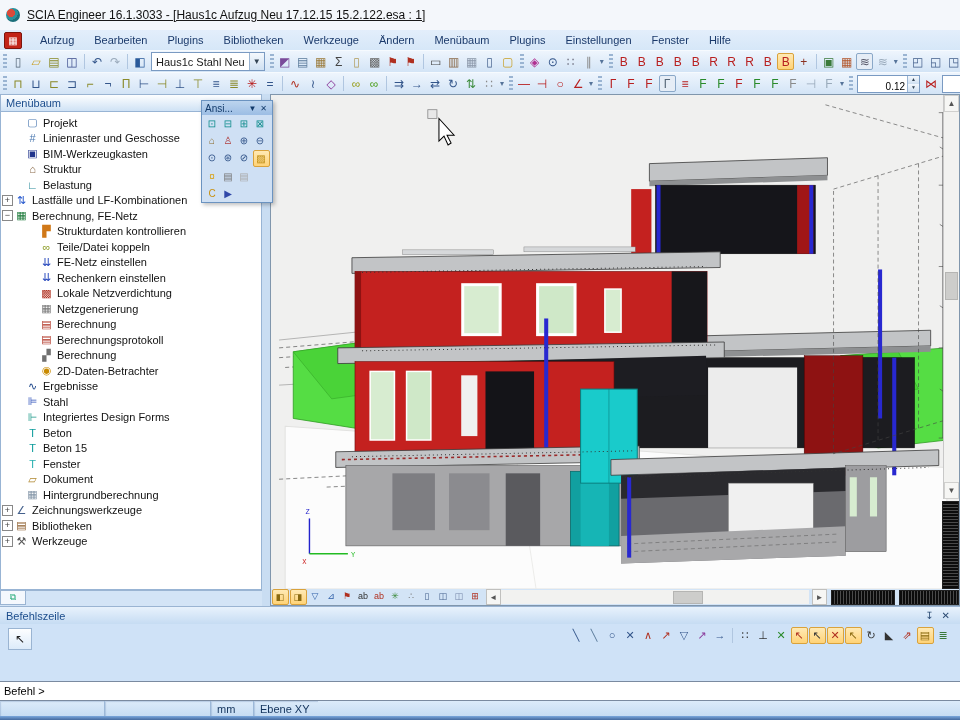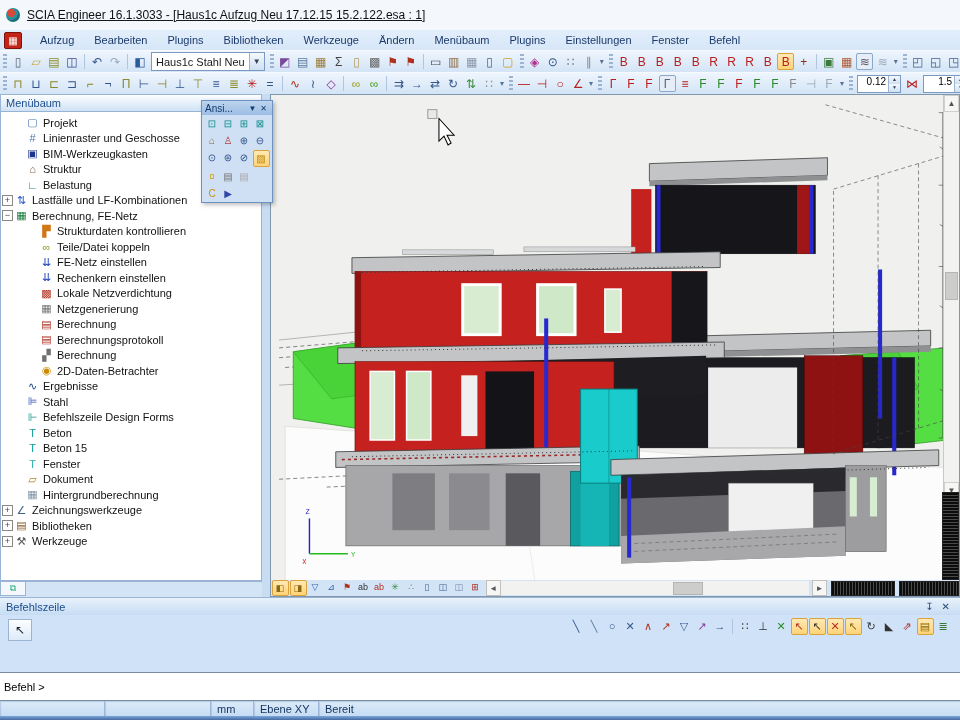--- a/index.html
+++ b/index.html
@@ -29,21 +29,21 @@
   .ti{width:17px;height:17px;display:flex;align-items:center;justify-content:center;border-radius:2px;
       margin:0 0.5px;flex:0 0 auto;cursor:default;}
   .ti i{font-style:normal;font-size:12px;line-height:1;}
   .ti.hl{background:linear-gradient(#ffe9b4,#ffd377);border:1px solid #d9a23c;width:15px;height:15px;}
   .ti.pressed{background:#e6edf6;border:1px solid #8aa8c8;width:15px;height:15px;}
   .ovf{font-size:8px;color:#56749a;padding:0 2px;}
   .combo{display:flex;align-items:center;border:1px solid #7a9ac2;background:#fff;height:17px;width:124px;margin:0 2px;}
   .combo .cval{flex:1;padding:0 4px;overflow:hidden;white-space:nowrap;}
   .combo .cbtn{width:14px;height:100%;background:linear-gradient(#f4f8fd,#cfe0f2);border-left:1px solid #9ab4d2;
                display:flex;align-items:center;justify-content:center;font-size:8px;color:#345;}
-  .numbox{display:flex;align-items:flex-start;border:1px solid #7a9ac2;background:#fff;height:16px;margin:2px 2px;}
+  .numbox{display:flex;align-items:flex-end;border:1px solid #7a9ac2;background:#fff;height:16px;margin:2px 2px;padding-left:19px;}
   .numbox input{width:26px;border:0;font-size:10px;text-align:right;font-family:"Liberation Sans",sans-serif;padding:0 2px;}
   .spin{width:11px;height:100%;display:flex;flex-direction:column;border-left:1px solid #9ab4d2;}
   .spin span{flex:1;font-size:5px;line-height:7px;text-align:center;color:#345;background:linear-gradient(#f4f8fd,#cfe0f2);}
 
   
   .main{flex:1;display:flex;min-height:0;position:relative;}
   .leftpanel{width:262px;display:flex;flex-direction:column;background:#d3e4f6;flex:0 0 auto;}
   .phead{height:16px;background:linear-gradient(#fdfeff,#cfe2f5);border:1px solid #9ab4d2;border-bottom:0;
          color:#1c4d8c;display:flex;align-items:center;padding:0 5px;}
   .tree{flex:1;background:#fff;border:1px solid #98b4d4;overflow:hidden;padding-top:3px;}
@@ -99,21 +99,21 @@
            align-items:center;padding:0 6px;color:#1c4d8c;}
   .cmdhead .sp{flex:1;}
   .pinbtn,.closebtn{font-size:10px;color:#2a4a72;padding:0 4px;}
   .cmdbody{height:57px;position:relative;}
   .arrowbtn{position:absolute;left:8px;top:4px;width:22px;height:20px;background:linear-gradient(#fdfeff,#dcebfa);
             border:1px solid #9ab4d2;display:flex;align-items:center;justify-content:center;font-size:12px;color:#222;}
   .snaparea{position:absolute;right:8px;top:3px;display:flex;align-items:center;}
   .si{width:17px;height:17px;display:flex;align-items:center;justify-content:center;margin:0 0.5px;border-radius:2px;}
   .si i{font-style:normal;font-size:11px;line-height:1;}
   .si.hl{background:linear-gradient(#ffe9b4,#ffd377);border:1px solid #d9a23c;width:15px;height:15px;}
-  .cmdinput{height:29px;display:flex;}
+  .cmdinput{height:20px;display:flex;}
   .cmdinput input{flex:1;border:1px solid #7a8aa0;border-left:0;border-right:0;font-family:"Liberation Sans",sans-serif;
                   font-size:11px;padding:0 4px;}
 
   
   .sbar{height:15px;background:linear-gradient(#dcebfa,#c6dcf3);display:flex;flex:0 0 auto;}
   .scell{border-right:1px solid #9cb8d8;box-shadow:inset 1px 1px 1px rgba(120,150,190,.35);display:flex;
          align-items:center;padding:0 6px;color:#13335c;}
   .scell:last-child{flex:1;border-right:0;}
   .bottomedge{height:4px;background:linear-gradient(#7aa7dd,#44699e);flex:0 0 auto;}
 </style>
@@ -134,21 +134,21 @@
     <span class="mitem">Aufzug</span>
         <span class="mitem">Bearbeiten</span>
         <span class="mitem">Plugins</span>
         <span class="mitem">Bibliotheken</span>
         <span class="mitem">Werkzeuge</span>
         <span class="mitem">Ändern</span>
         <span class="mitem">Menübaum</span>
         <span class="mitem">Plugins</span>
         <span class="mitem">Einstellungen</span>
         <span class="mitem">Fenster</span>
-        <span class="mitem">Befehl</span>
+        <span class="mitem">Hilfe</span>
       </span>
   </div>
 
   <div class="tb">
     <span class="grip"></span>
     <span class="grp">
         <span class="ti">
           <i style="color: rgb(85, 102, 119);">▯</i>
         </span>
         <span class="ti">
@@ -600,21 +600,21 @@
 
           <div class="trow" style="padding-left: 12px;">
             <span class="texp"></span>
             <i class="tico" style="color: rgb(51, 85, 187);">⊫</i>
             <span class="tlab">Stahl</span>
           </div>
 
           <div class="trow" style="padding-left: 12px;">
             <span class="texp"></span>
             <i class="tico" style="color: rgb(31, 154, 138);">⊩</i>
-            <span class="tlab">Befehlszeile Design Forms</span>
+            <span class="tlab">Integriertes Design Forms</span>
           </div>
 
           <div class="trow" style="padding-left: 12px;">
             <span class="texp"></span>
             <i class="tico" style="color: rgb(14, 156, 156);">T</i>
             <span class="tlab">Beton</span>
           </div>
 
           <div class="trow" style="padding-left: 12px;">
             <span class="texp"></span>
@@ -1022,17 +1022,16 @@
       <input value="Befehl &gt;" style="">
     </div>
   </div>
 
   <div class="sbar">
 
   <span class="scell" style="width: 92px; flex: 0 0 auto;"></span>
       <span class="scell" style="width: 93px; flex: 0 0 auto;"></span>
       <span class="scell" style="width: 30px; flex: 0 0 auto;">mm</span>
       <span class="scell" style="width: 52px; flex: 0 0 auto;">Ebene XY</span>
-      <span class="scell">Bereit</span>
     </div>
   <div class="bottomedge"></div>
 
 </div>
 
 </body></html>

